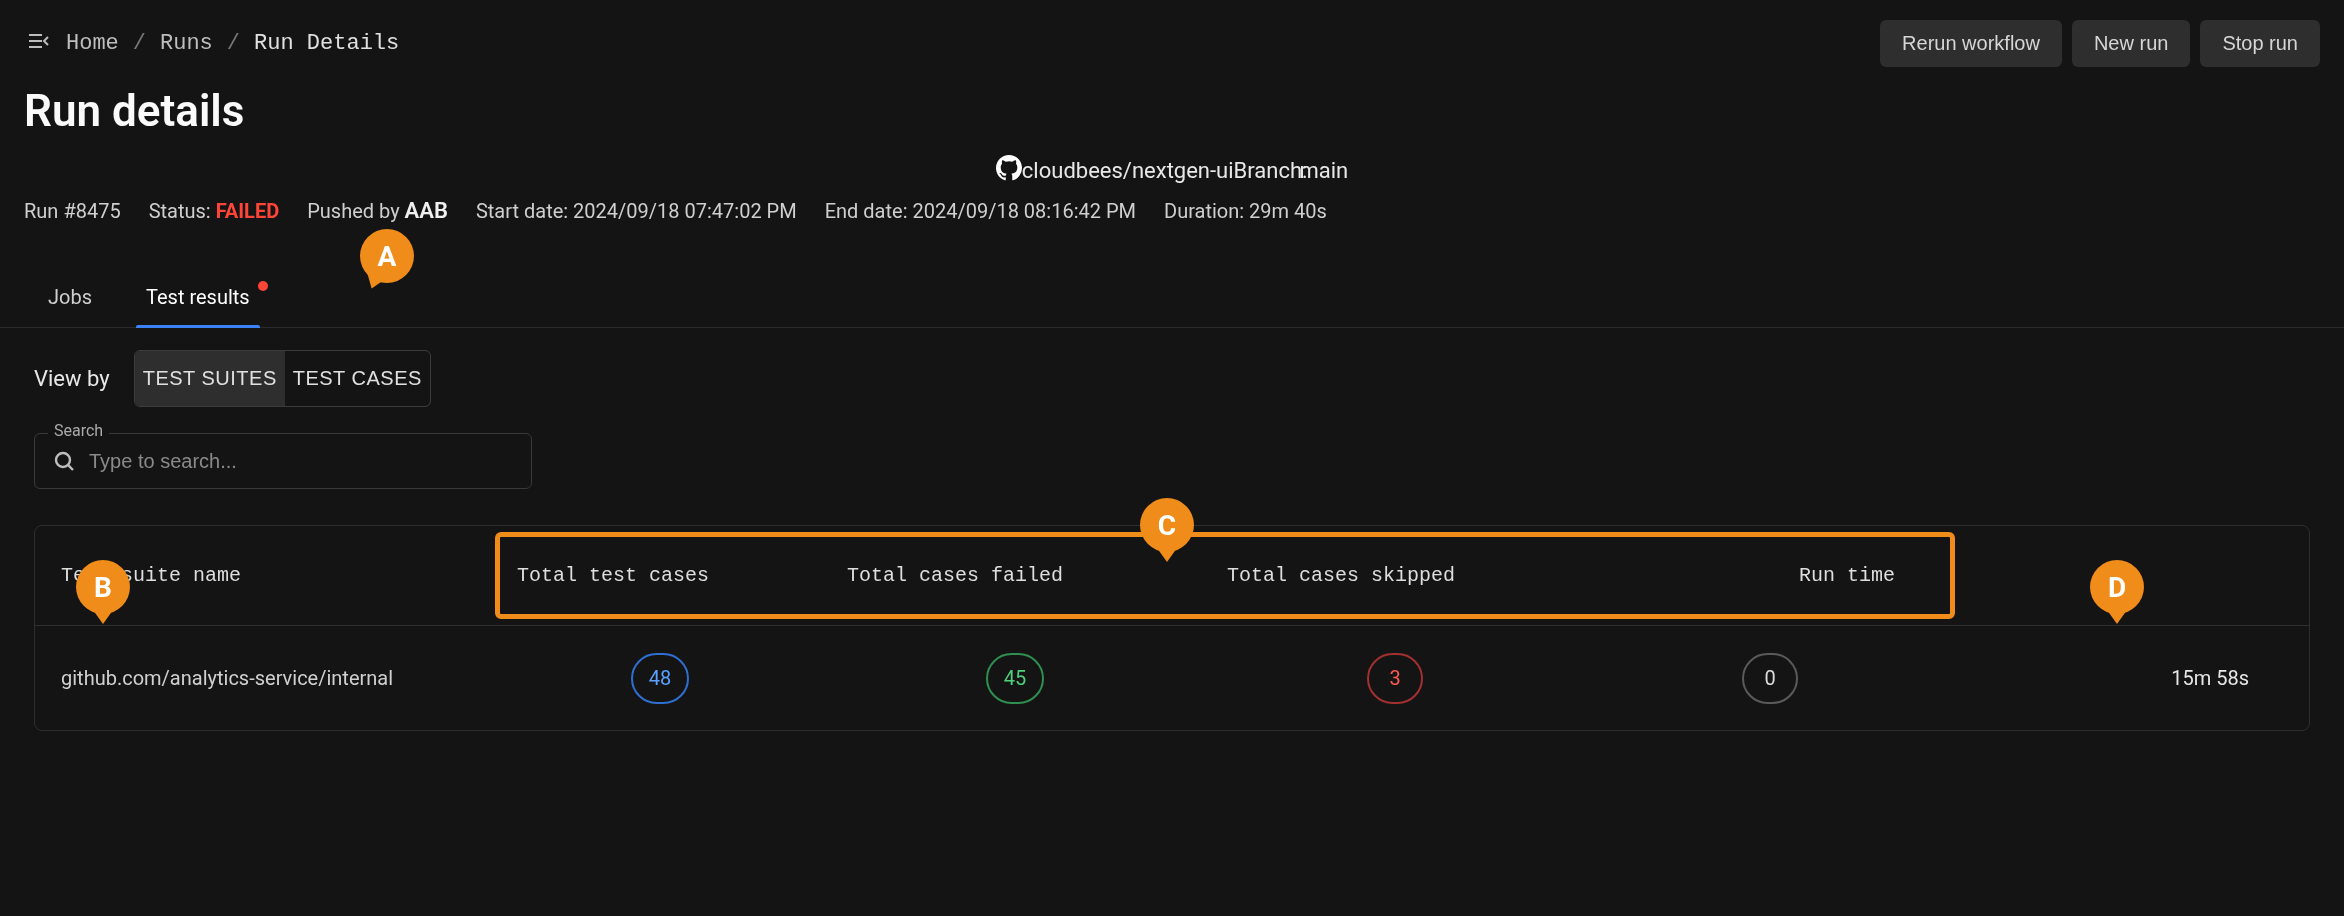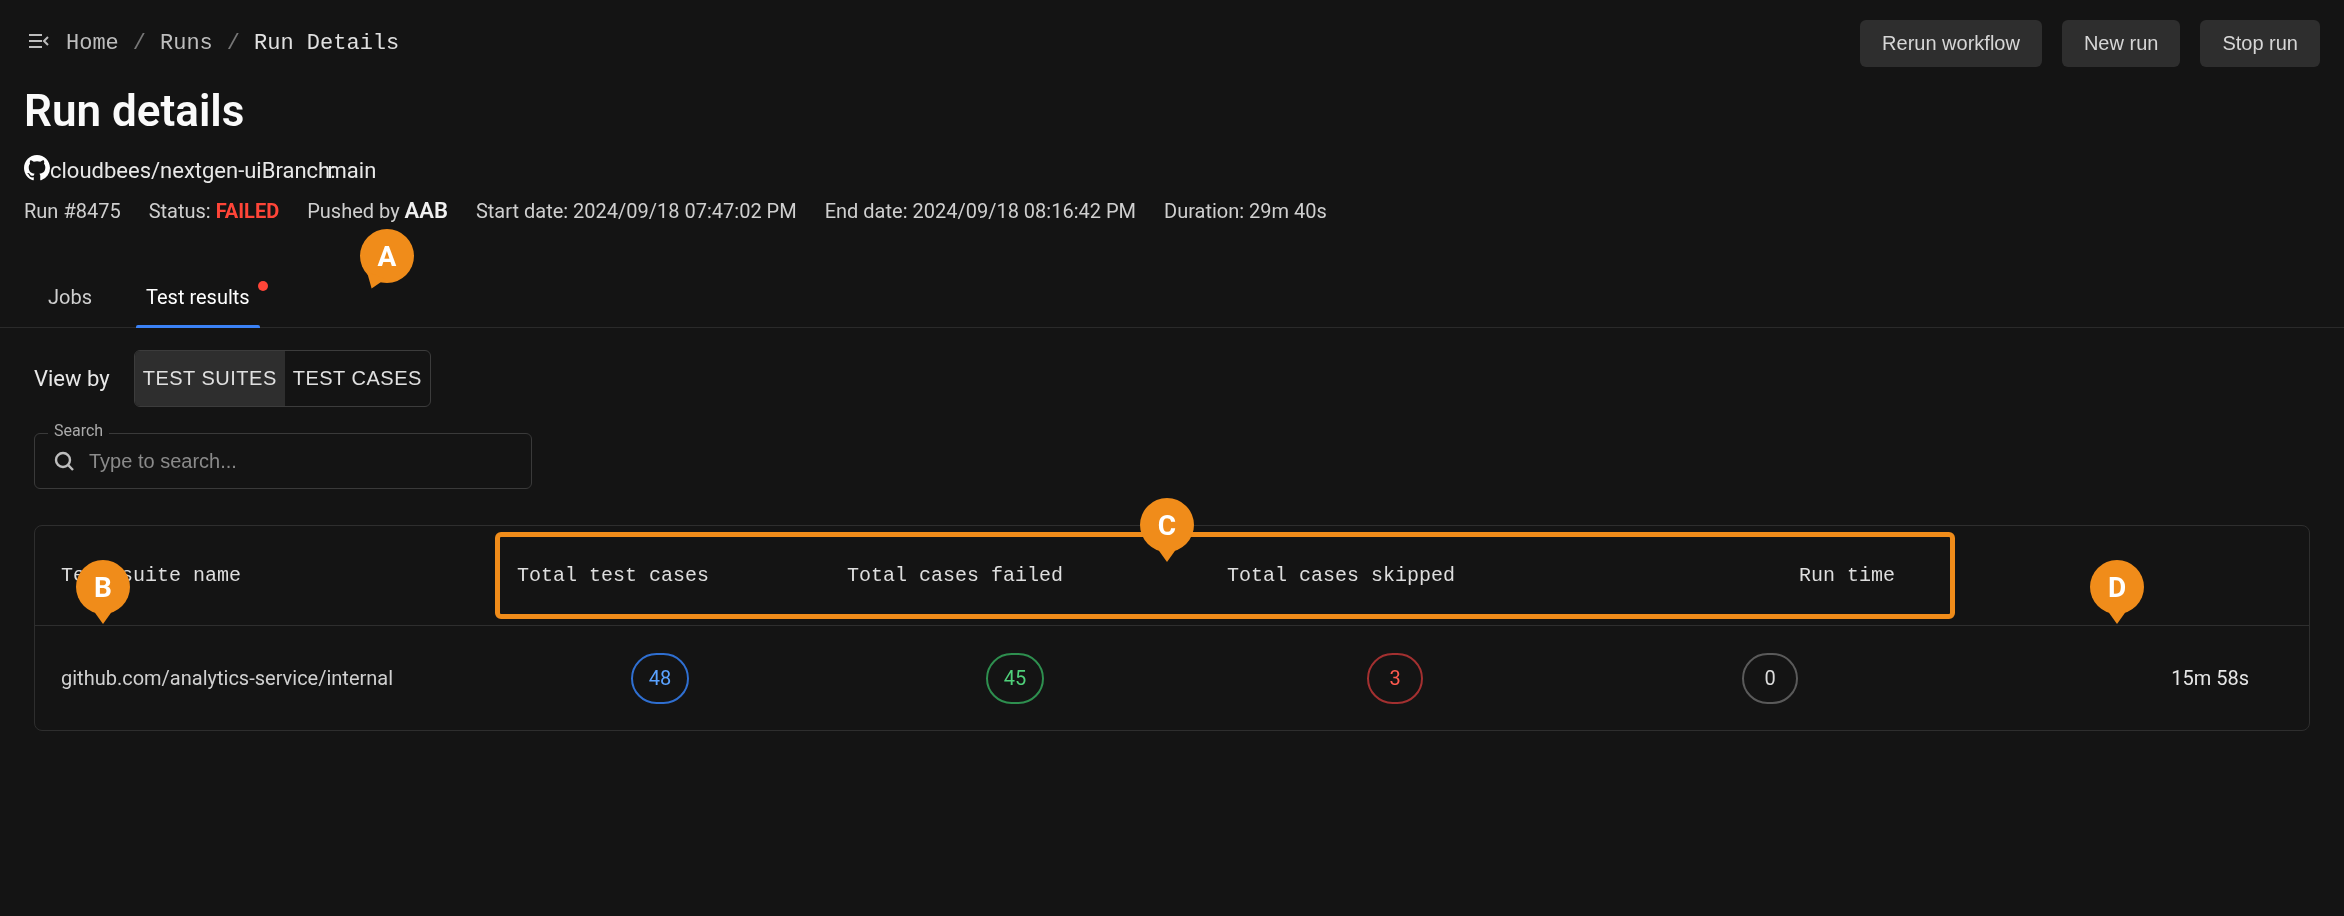--- a/index.html
+++ b/index.html
@@ -20,35 +20,35 @@
     align-items: center;
     justify-content: space-between;
     padding: 20px 24px 8px 24px;
   }
   .crumbs { display: flex; align-items: center; gap: 14px; }
   .menu-icon { width: 28px; height: 24px; color: #bdbdbd; }
   .crumb-link { color: #bdbdbd; font-size: 22px; }
   .crumb-sep  { color: #777; font-size: 22px; }
   .crumb-current { color: #e0e0e0; font-size: 22px; }
 
-  .action-buttons { display: flex; gap: 20px; }
+  .action-buttons { display: flex; gap: 10px; }
   .btn {
     background: #2e2e2e;
     color: #d6d6d6;
     border: none;
     border-radius: 6px;
     padding: 12px 22px;
     font-size: 20px;
     cursor: pointer;
   }
 
   
   .header { padding: 10px 24px 12px 24px; }
   .page-title { font-size: 44px; font-weight: 600; color: #fafafa; margin-bottom: 18px; }
-  .repo-line { display: flex; align-items: center; font-size: 22px; color: #e8e8e8; margin-bottom: 12px; }
+  .repo-line { display: flex; align-items: center; font-size: 22px; color: #e8e8e8; margin-bottom: 12px; justify-content: center; }
   .gh-icon { width: 26px; height: 26px; color: #fff; }
   .meta-line { display: flex; flex-wrap: wrap; gap: 28px; font-size: 20px; color: #cfcfcf; align-items: center; }
   .status-failed { color: #ff4538; font-weight: 700; }
   .pushed-by-val { color: #f0f0f0; font-weight: 600; font-size: 22px; }
 
   
   .tabs { display: flex; gap: 34px; padding: 18px 24px 0 38px; border-bottom: 1px solid #2a2a2a; margin-top: 18px; }
   .tab { padding: 14px 10px 18px 10px; color: #cfcfcf; font-size: 20px; cursor: pointer; position: relative; }
   .tab.active { color: #fff; }
   .tab.active::after {

